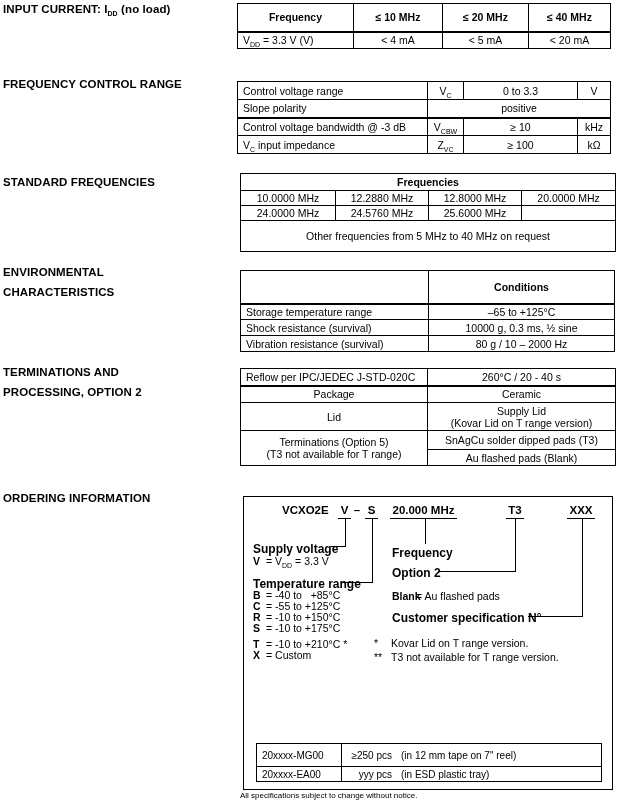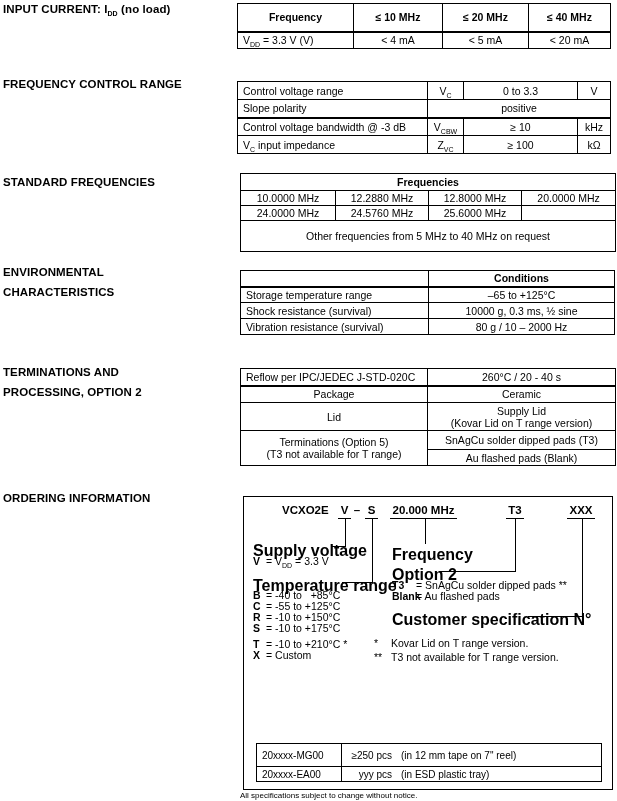--- a/index.html
+++ b/index.html
@@ -10,21 +10,21 @@
   table{border-collapse:collapse;table-layout:fixed}
   td{border:1px solid #000;font-size:10.5px;text-align:center;vertical-align:middle;padding:0 2px;overflow:hidden}
   .tl{text-align:left;padding-left:5px}
   .b{font-weight:bold}
   tr.thick td{border-top-width:2px}
   sub{font-size:7px;line-height:0}
   .box{border:1px solid #000}
   .pn{position:absolute;top:7px;height:15px;font-weight:bold;font-size:11.5px;text-align:center;white-space:nowrap}
   .pnu{border-bottom:1px solid #000}
   .ln{position:absolute}
-  .lbl{position:absolute;font-weight:bold;font-size:16px;white-space:nowrap}
+  .lbl{position:absolute;font-weight:bold;font-size:12px;white-space:nowrap}
   .txt{position:absolute;font-size:10.5px;white-space:pre}
   .code{display:inline-block;font-weight:bold}
   .w13{width:13px}.w24{width:24px}.w17{width:17px}
   .two{line-height:12px}
   .qty{display:inline-block;width:48px;text-align:right}
   .pdesc{margin-left:9px}
   .ptbl td{font-size:10px}
   .foot{position:absolute;font-size:8px;white-space:nowrap}
 </style>
 </head>
@@ -128,21 +128,21 @@
   </tr>
 </tbody>
   </table>
 
 <table class="abs" style="left:240px;top:270px;width:374px">
   <colgroup>
       <col style="width:188px">
       <col style="width:186px">
     </colgroup>
   <tbody>
-      <tr style="height:16px">
+      <tr style="height:33px">
     <td></td>
     <td class="b">Conditions</td>
   </tr>
   <tr style="height:16px" class="thick">
     <td class="tl">Storage temperature range</td>
     <td>–65 to +125°C</td>
   </tr>
   <tr style="height:16px">
     <td class="tl">Shock resistance (survival)</td>
     <td>10000 g, 0.3 ms, ½ sine</td>
@@ -210,21 +210,20 @@
   <div class="lbl" style="left:9px;top:80px">Temperature range</div>
   <div class="txt" style="left:9px;top:92px"><span class="code w13">B</span><span>= -40 to   +85°C</span></div>
   <div class="txt" style="left:9px;top:103px"><span class="code w13">C</span><span>= -55 to +125°C</span></div>
   <div class="txt" style="left:9px;top:114px"><span class="code w13">R</span><span>= -10 to +150°C</span></div>
   <div class="txt" style="left:9px;top:125px"><span class="code w13">S</span><span>= -10 to +175°C</span></div>
   <div class="txt" style="left:9px;top:141px"><span class="code w13">T</span><span>= -10 to +210°C *</span></div>
   <div class="txt" style="left:9px;top:152px"><span class="code w13">X</span><span>= Custom</span></div>
 
   <div class="lbl" style="left:148px;top:49px">Frequency</div>
   <div class="lbl" style="left:148px;top:69px">Option 2</div>
-  <div class="txt" style="left:148px;top:82px"><span class="code w24">T3</span><span>= SnAgCu solder dipped pads **</span></div>
   <div class="txt" style="left:148px;top:93px"><span class="code w24">Blank</span><span>= Au flashed pads</span></div>
   <div class="lbl" style="left:148px;top:114px">Customer specification N°</div>
 
   <div class="txt" style="left:130px;top:140px"><span class="code w17" style="font-weight:normal">*</span><span>Kovar Lid on T range version.</span></div>
   <div class="txt" style="left:130px;top:154px"><span class="code w17" style="font-weight:normal">**</span><span>T3 not available for T range version.</span></div>
 
   <table class="ptbl" style="position:absolute;left:12px;top:246px;width:345px">
     <colgroup>
         <col style="width:85px">
         <col style="width:260px">

